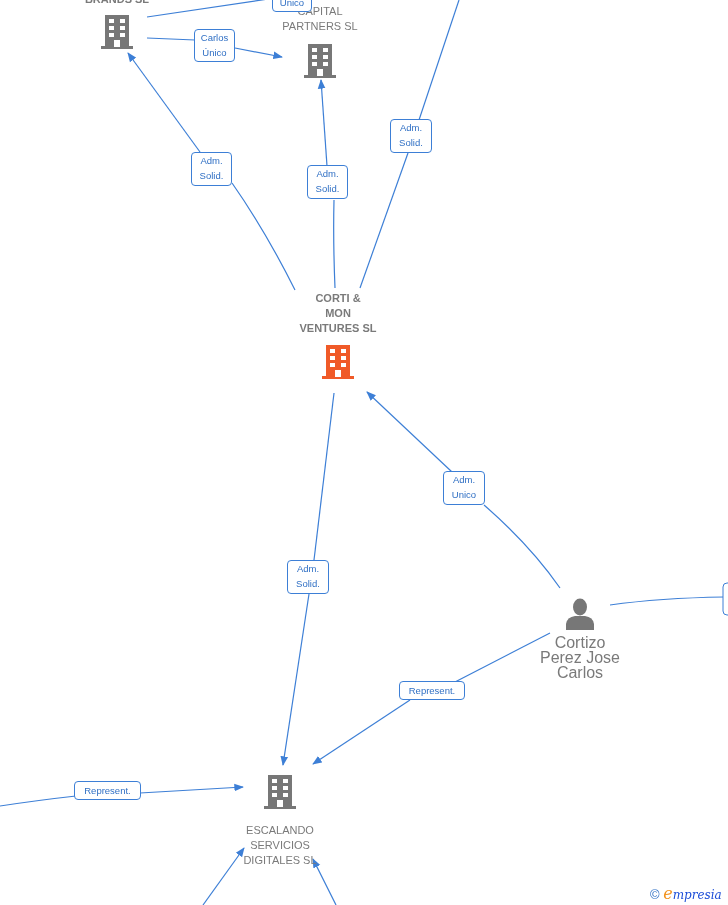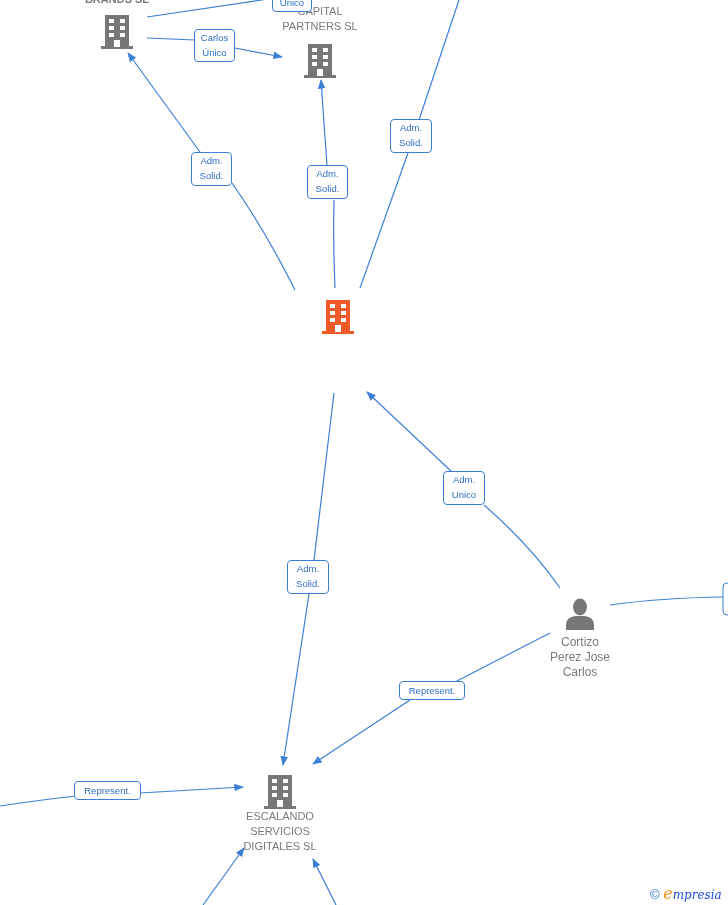--- a/index.html
+++ b/index.html
@@ -93,60 +93,63 @@
     <rect x="8" y="13" width="5" height="4"></rect>
         <rect x="19" y="13" width="5" height="4"></rect>
     <rect x="8" y="20" width="5" height="4"></rect>
         <rect x="19" y="20" width="5" height="4"></rect>
     <rect x="13" y="27" width="6" height="7"></rect>
       </g>
   </svg>
 </div>
 
 <div class="node company" style="left:283px; top:291px; width:110px;">
+  <div class="name">CORTI &amp;
+MON
+VENTURES  SL</div>
   <svg class="icon" width="32" height="36" viewBox="0 0 32 36" style="margin-top:7px;">
     <rect x="4" y="2" width="24" height="32" fill="#f05a28"></rect>
     <rect x="0" y="33" width="32" height="3" fill="#f05a28"></rect>
     <g fill="#fff">
         <rect x="8" y="6" width="5" height="4"></rect>
         <rect x="19" y="6" width="5" height="4"></rect>
     <rect x="8" y="13" width="5" height="4"></rect>
         <rect x="19" y="13" width="5" height="4"></rect>
     <rect x="8" y="20" width="5" height="4"></rect>
         <rect x="19" y="20" width="5" height="4"></rect>
     <rect x="13" y="27" width="6" height="7"></rect>
       </g>
   </svg>
 </div>
 
 <div class="node person" style="left:535px; top:598px; width:90px;">
   <svg class="icon" width="30" height="32" viewBox="0 0 30 32">
     <ellipse cx="15" cy="9" rx="7" ry="8.5" fill="#777"></ellipse>
     <path d="M1,32 L1,26 Q2,19 10,18 L20,18 Q28,19 29,26 L29,32 Z" fill="#777"></path>
   </svg>
-  <div class="name" style="margin-top:5px; font-size:12px;">Cortizo
+  <div class="name" style="margin-top:5px; font-size:16px;">Cortizo
 Perez Jose
 Carlos</div>
 </div>
 
 <div class="node company plain" style="left:230px; top:773px; width:100px;">
   <svg class="icon" width="32" height="36" viewBox="0 0 32 36">
     <rect x="4" y="2" width="24" height="32" fill="#777"></rect>
     <rect x="0" y="33" width="32" height="3" fill="#777"></rect>
     <g fill="#fff">
         <rect x="8" y="6" width="5" height="4"></rect>
         <rect x="19" y="6" width="5" height="4"></rect>
     <rect x="8" y="13" width="5" height="4"></rect>
         <rect x="19" y="13" width="5" height="4"></rect>
     <rect x="8" y="20" width="5" height="4"></rect>
         <rect x="19" y="20" width="5" height="4"></rect>
     <rect x="13" y="27" width="6" height="7"></rect>
       </g>
   </svg>
-  <div class="name" style="margin-top:0;">ESCALANDO
+  <div class="name" style="margin-top:14px;">ESCALANDO
 SERVICIOS
 DIGITALES  SL</div>
 </div>
 
 <div class="label" style="left:272px; top:-6px; width:40px; height:18px; line-height:16px;">Único</div>
 <div class="label" style="left:194px; top:29px; width:41px; height:33px;">Carlos
 Único</div>
 <div class="label" style="left:191px; top:152px; width:41px; height:34px;">Adm.
 Solid.</div>
 <div class="label" style="left:307px; top:165px; width:41px; height:34px;">Adm.

